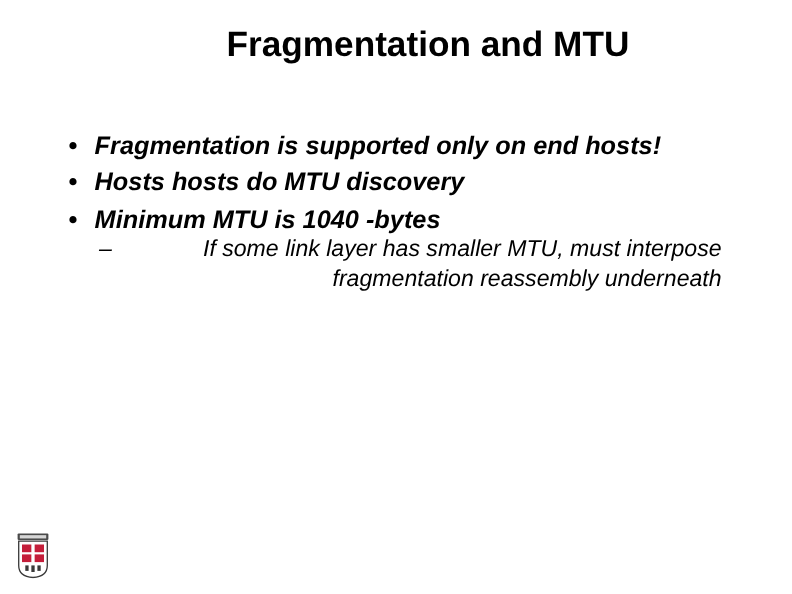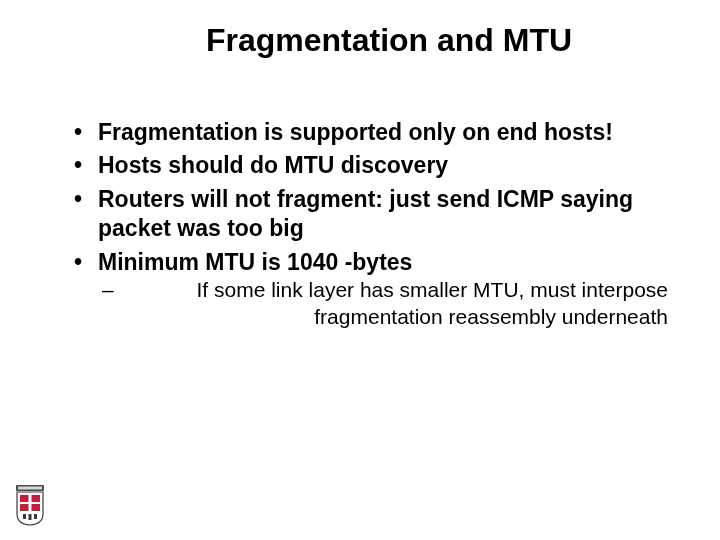--- a/index.html
+++ b/index.html
@@ -25,24 +25,25 @@
     left: 0;
     width: 720px;
     text-align: center;
     font-size: 32px;
     font-weight: bold;
     margin-left: 29px;
   }
   .body {
     position: absolute;
     top: 118px;
-    left: 68px;
+    left: 56px;
     width: 600px;
     font-size: 23px;
     line-height: 1.28;
+    font-style: italic;
   }
   .body ul {
     list-style: none;
     margin: 0;
     padding: 0;
   }
   .body > ul > li {
     font-weight: bold;
     position: relative;
     padding-left: 30px;
@@ -84,22 +85,21 @@
 </style>
 </head>
 <body>
 
 <div class="slide">
   <div class="title">Fragmentation and MTU</div>
 
   <div class="body">
     <ul>
       <li>Fragmentation is supported only on end hosts!</li>
-      <li>Hosts should do MTU discovery</li>
-      <li>Routers will not fragment: just send ICMP saying packet was too big</li>
+      <li>Hosts hosts do MTU discovery</li>
       <li>
         <span>Minimum MTU is 1040 -bytes</span>
         <ul class="sub">
           <li>If some link layer has smaller MTU, must interpose fragmentation reassembly underneath</li>
         </ul>
       </li>
     </ul>
   </div>
 
   <div class="logo">

